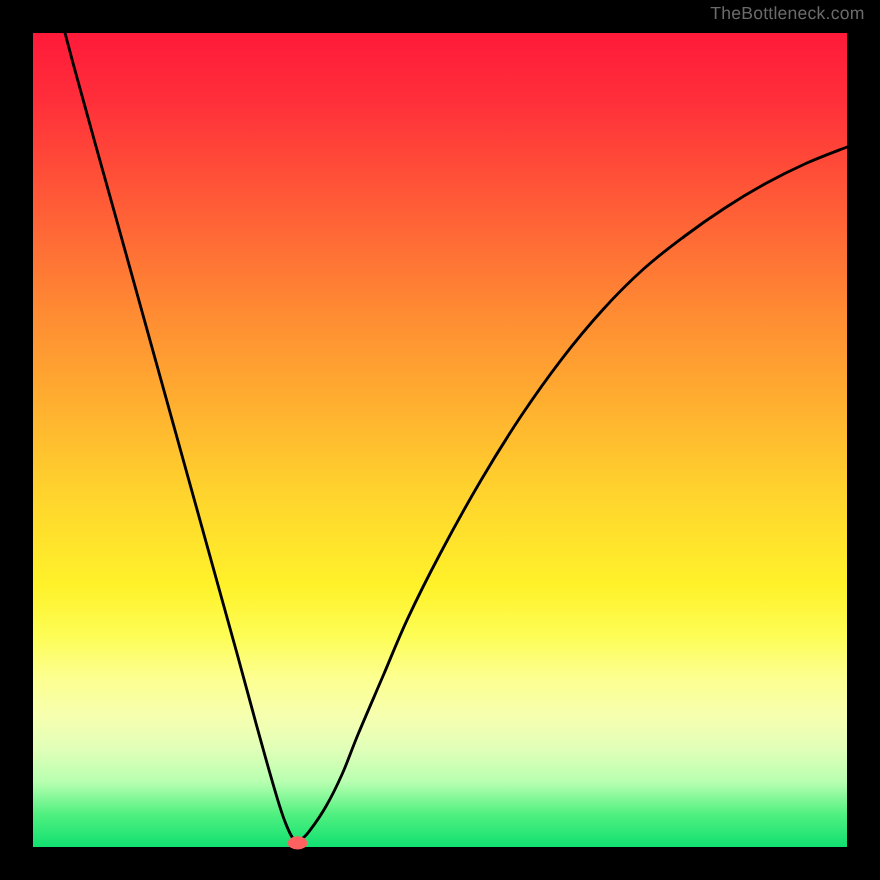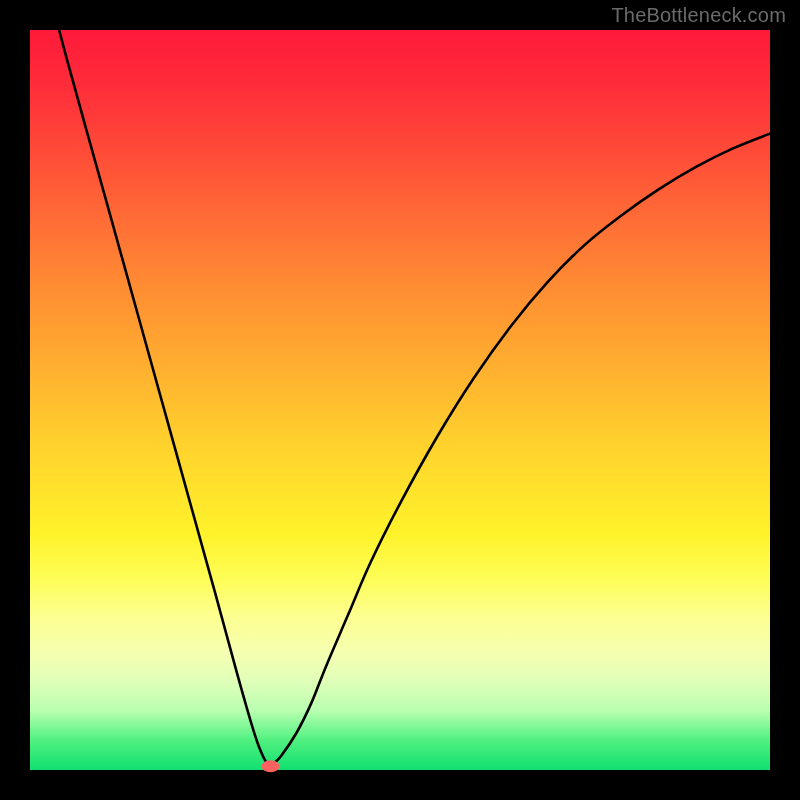--- a/index.html
+++ b/index.html
@@ -39,21 +39,21 @@
       #b8ffb0 92%,
       #50f080 96%,
       #10e070 100%
     );
   }
   .watermark {
     position: absolute;
     top: 4px;
     right: 14px;
     color: #6b6b6b;
-    font-size: 20px;
+    font-size: 16px;
     font-weight: 500;
     letter-spacing: 0.2px;
     user-select: none;
   }
   svg.curve {
     position: absolute;
     left: 0;
     top: 0;
     width: 740px;
     height: 740px;

